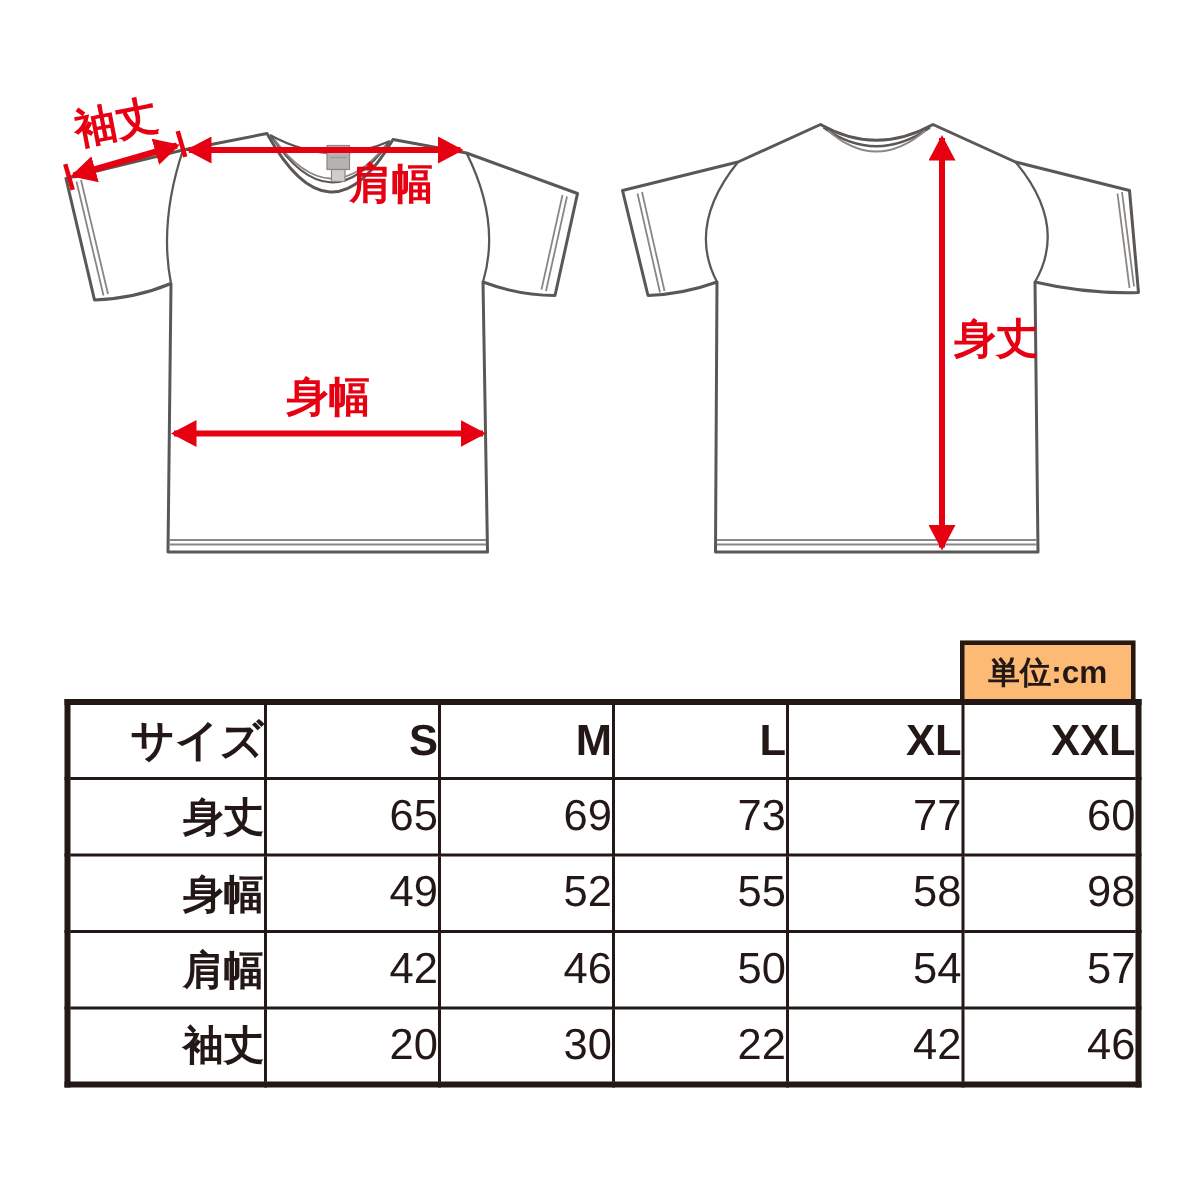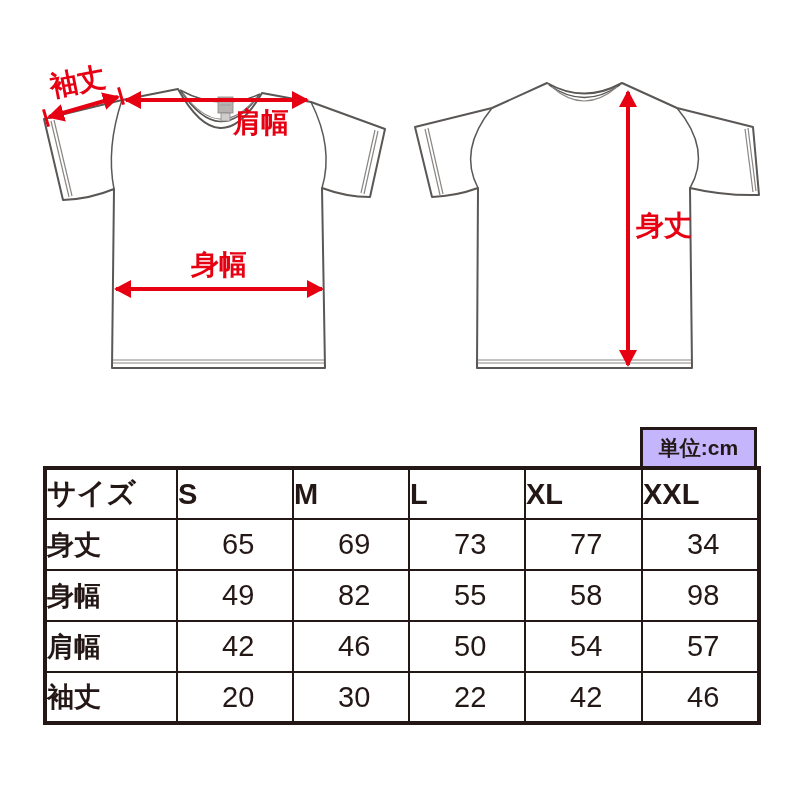--- a/index.html
+++ b/index.html
@@ -5,29 +5,29 @@
   * { margin:0; padding:0; box-sizing:border-box; }
   html,body { width:800px; height:800px; background:#ffffff;
               font-family:"Liberation Sans","DejaVu Sans",sans-serif; }
   .stage { position:relative; width:800px; height:800px; background:#fff; overflow:hidden; }
 
   .shirt-svg { position:absolute; left:0; top:0; width:800px; height:420px; }
 
   .dim-label { font-size:28px; font-weight:bold; }
 
   .unit-box { position:absolute; left:640px; top:427px; width:117px; height:42px;
-              border:3px solid #231815; background:#c4b5fd;
+              border:3px solid #231815; background:#fdba74;
               display:flex; align-items:center; justify-content:center;
               font-size:21px; font-weight:bold; color:#231815; }
 
   table.size-table { position:absolute; left:43px; top:466px; width:714px; height:258px;
               border-collapse:collapse; table-layout:fixed; background:#fff;
               color:#231815; }
   table.size-table th, table.size-table td {
-              border:2px solid #231815; text-align:left; vertical-align:middle;
+              border:2px solid #231815; text-align:right; vertical-align:middle;
               height:51px; padding:0; }
   table.size-table { border:4px solid #231815; }
   table.size-table tr.head th { font-size:29px; font-weight:bold; }
   table.size-table td.rowlab { font-size:27px; font-weight:bold; }
   table.size-table td.val { font-size:29px; font-weight:normal;padding-left:44px; }
 </style>
 </head>
 <body>
 
 <div class="stage">
@@ -128,26 +128,26 @@
       <th>L</th>
       <th>XL</th>
       <th>XXL</th>
     </tr>
     <tr>
       <td class="rowlab">身丈</td>
       <td class="val">65</td>
       <td class="val">69</td>
       <td class="val">73</td>
       <td class="val">77</td>
-      <td class="val">34</td>
+      <td class="val">60</td>
     </tr>
     <tr>
       <td class="rowlab">身幅</td>
       <td class="val">49</td>
-      <td class="val">82</td>
+      <td class="val">52</td>
       <td class="val">55</td>
       <td class="val">58</td>
       <td class="val">98</td>
     </tr>
     <tr>
       <td class="rowlab">肩幅</td>
       <td class="val">42</td>
       <td class="val">46</td>
       <td class="val">50</td>
       <td class="val">54</td>

